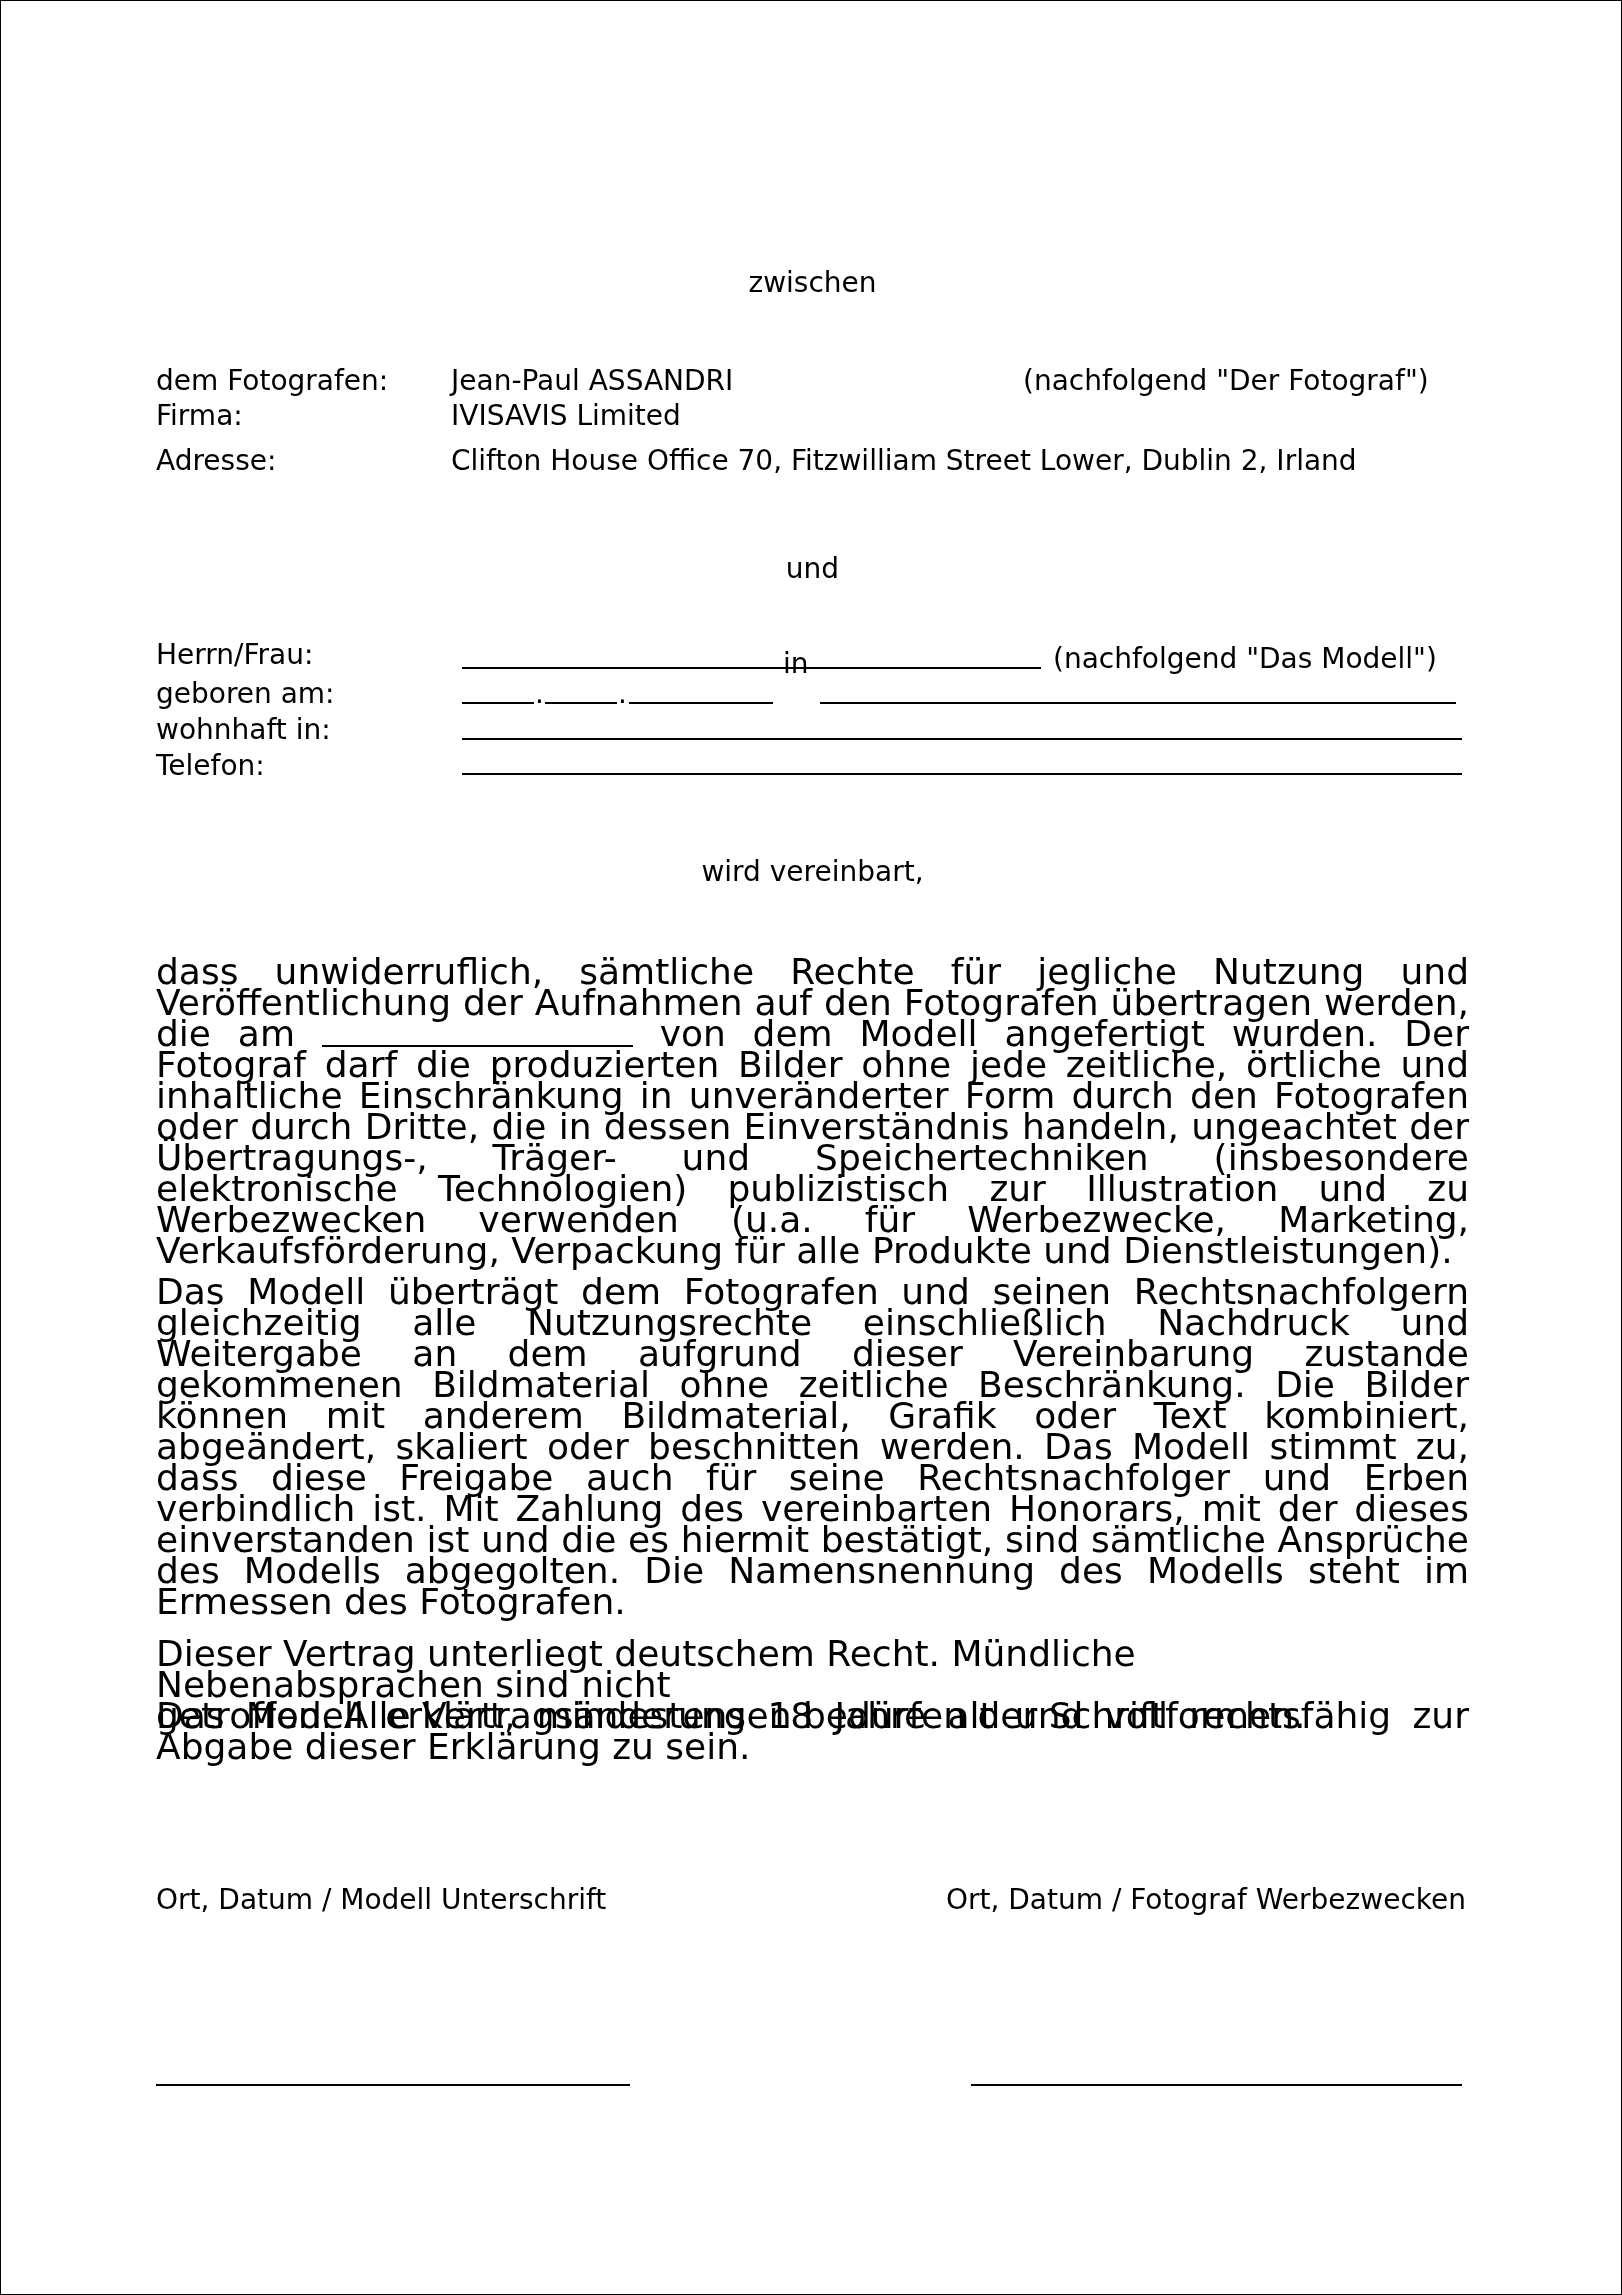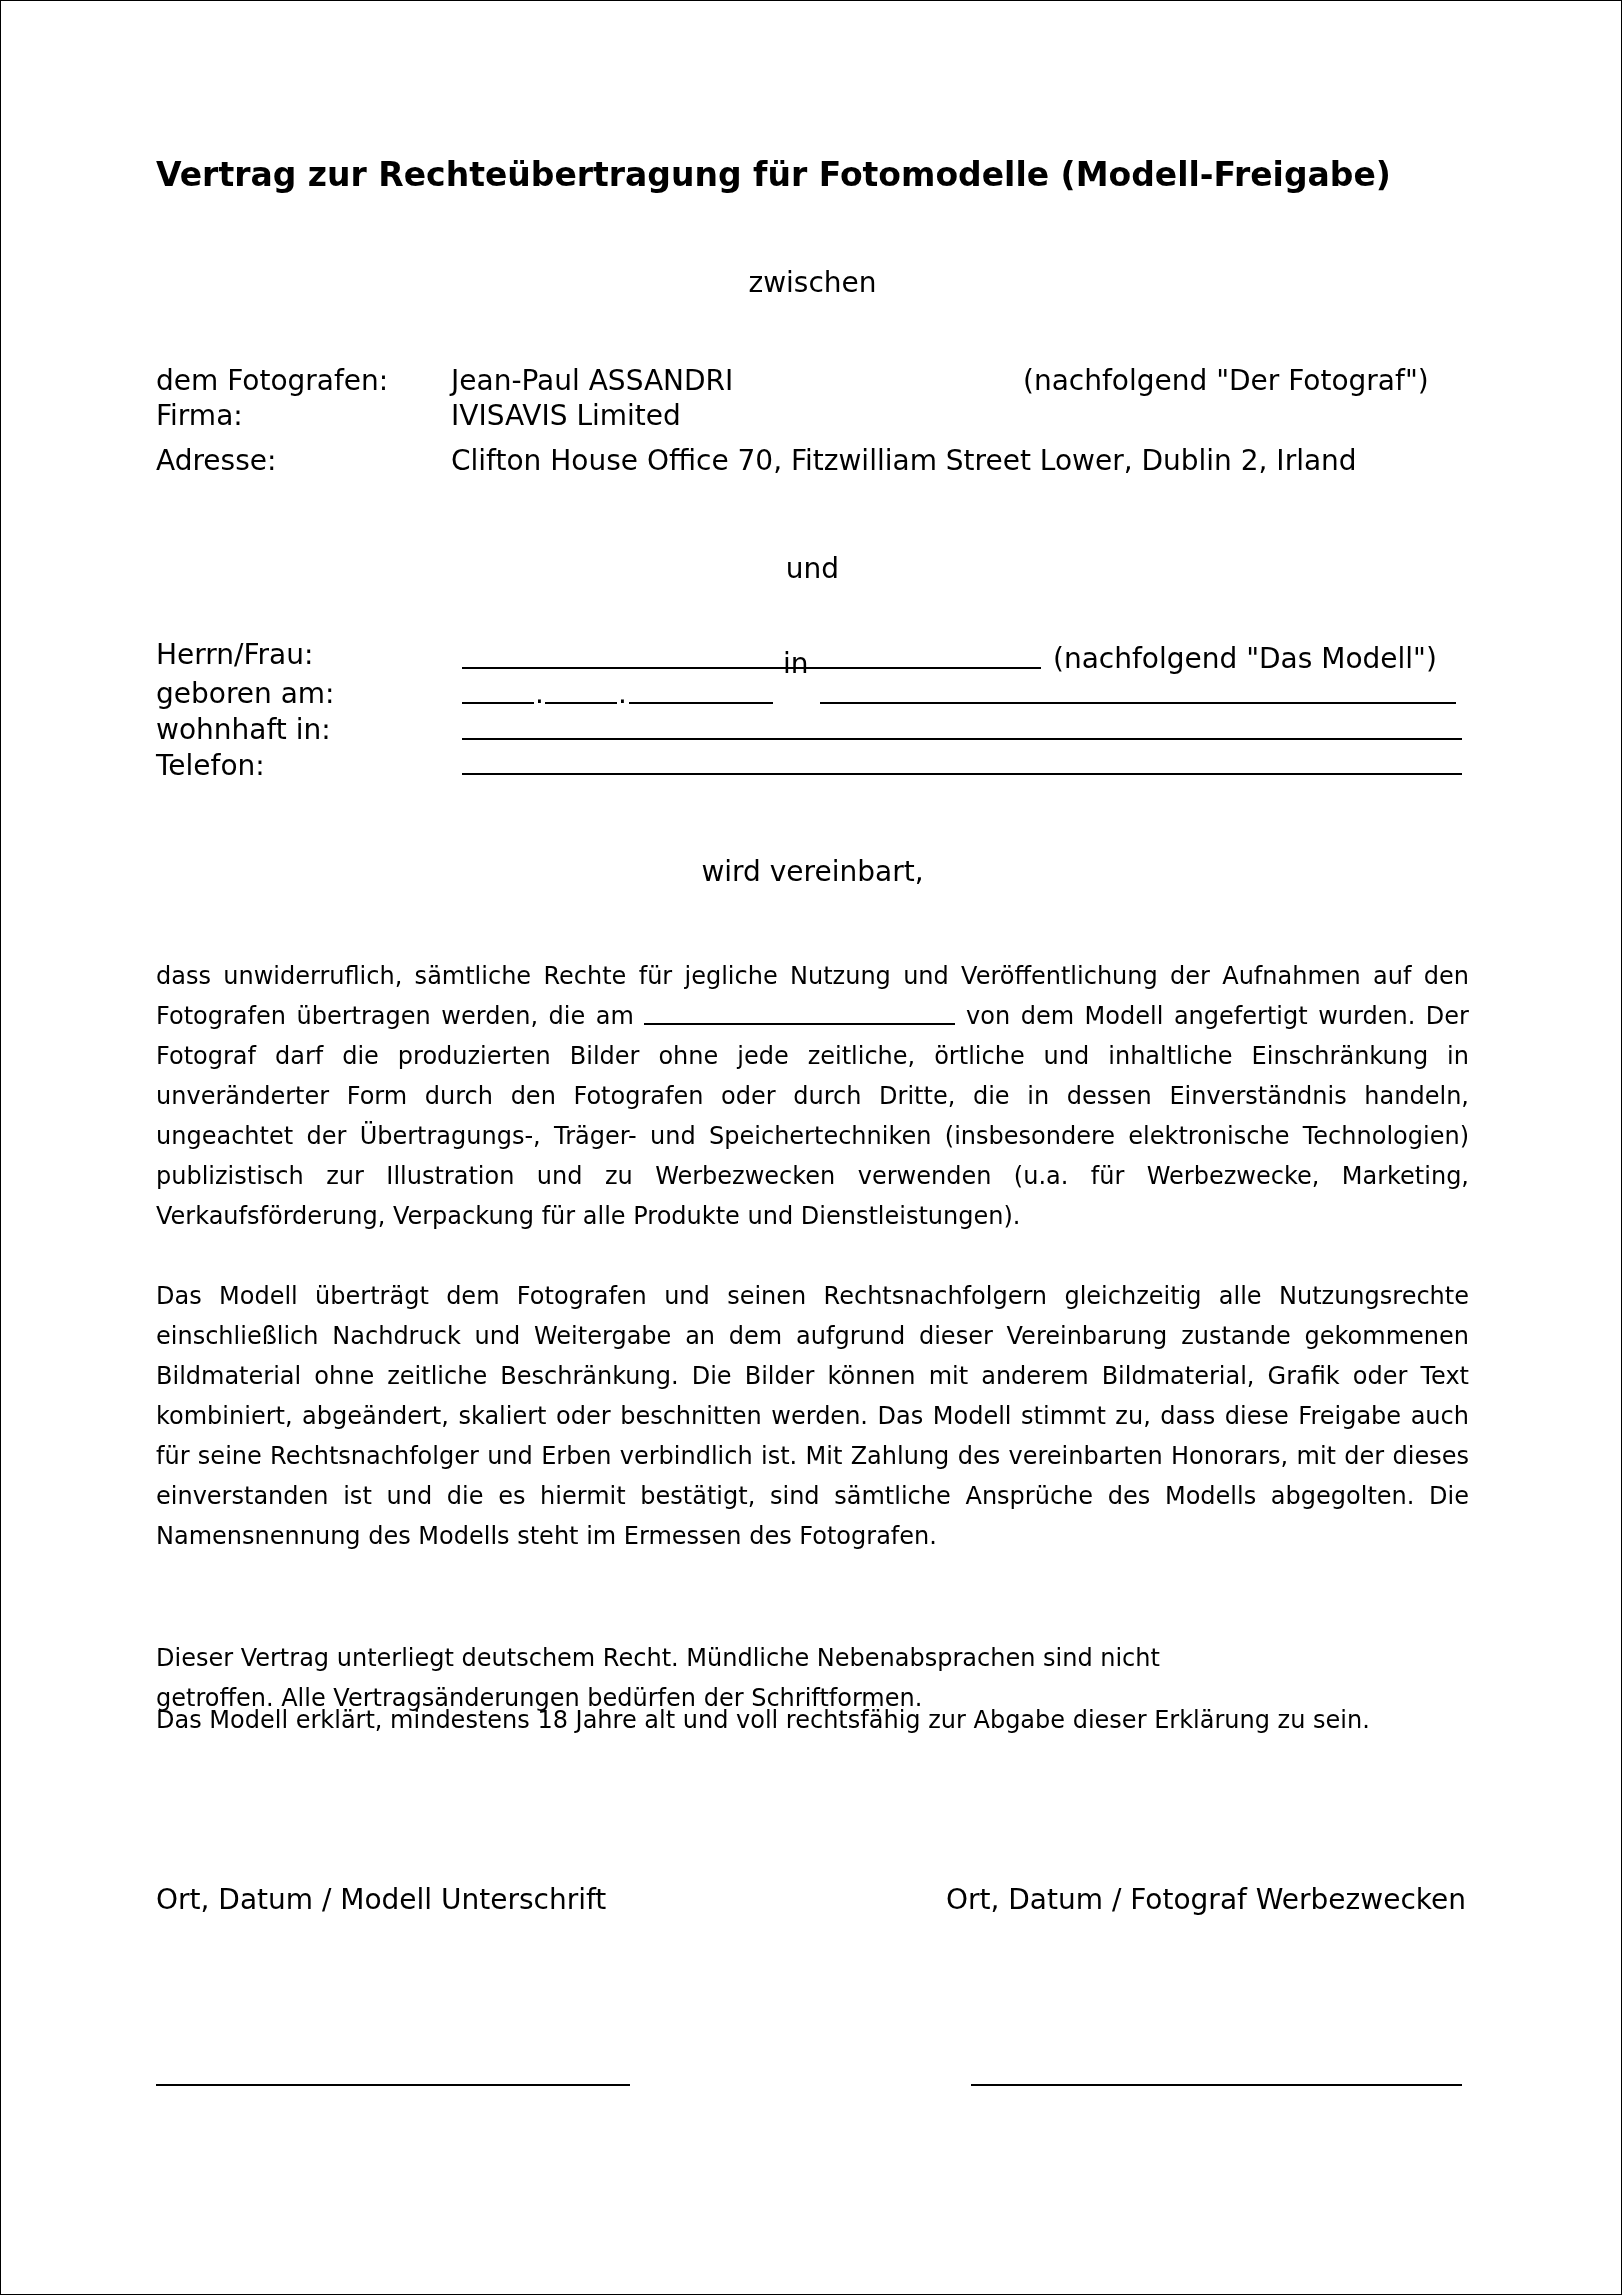--- a/index.html
+++ b/index.html
@@ -11,36 +11,35 @@
     font-size: 28px;
   }
   .abs { position: absolute; white-space: nowrap; line-height: 1; }
   .title { left: 155px; top: 157px; font-size: 33px; font-weight: bold; }
   .center { left: 0; width: 1623px; text-align: center; }
   .label { left: 155px; }
   .value { left: 450px; }
   .blank { position: absolute; height: 0; border-bottom: 2px solid #000; }
   .para {
     position: absolute; left: 155px; width: 1313px;
-    text-align: justify; line-height: 40px; font-size: 24px;
+    text-align: justify; line-height: 31px; font-size: 36px;
     hyphens: none;
   }
   .para .inline-blank {
     display: inline-block; width: 311px; border-bottom: 2px solid #000;
     height: 0.7px; vertical-align: -1.3px;
   }
   .para.ragged { text-align: left; }
   .sig-line { position: absolute; height: 0; border-bottom: 2px solid #000; top: 2083px; }
 </style>
 </head>
 <body>
 
 <div class="page">
 
-  <div class="abs title">Vertrag zur Rechteübertragung für Fotomodelle (Modell-Freigabe)</div>
 
   <div class="abs center" style="top:268px;">zwischen</div>
 
   <div class="abs label" style="top:366px;">dem Fotografen:</div>
   <div class="abs value" style="top:366px;">Jean-Paul ASSANDRI</div>
   <div class="abs" style="top:366px; left:1022px;">(nachfolgend "Der Fotograf")</div>
 
   <div class="abs label" style="top:401px;">Firma:</div>
   <div class="abs value" style="top:401px;">IVISAVIS Limited</div>
 

